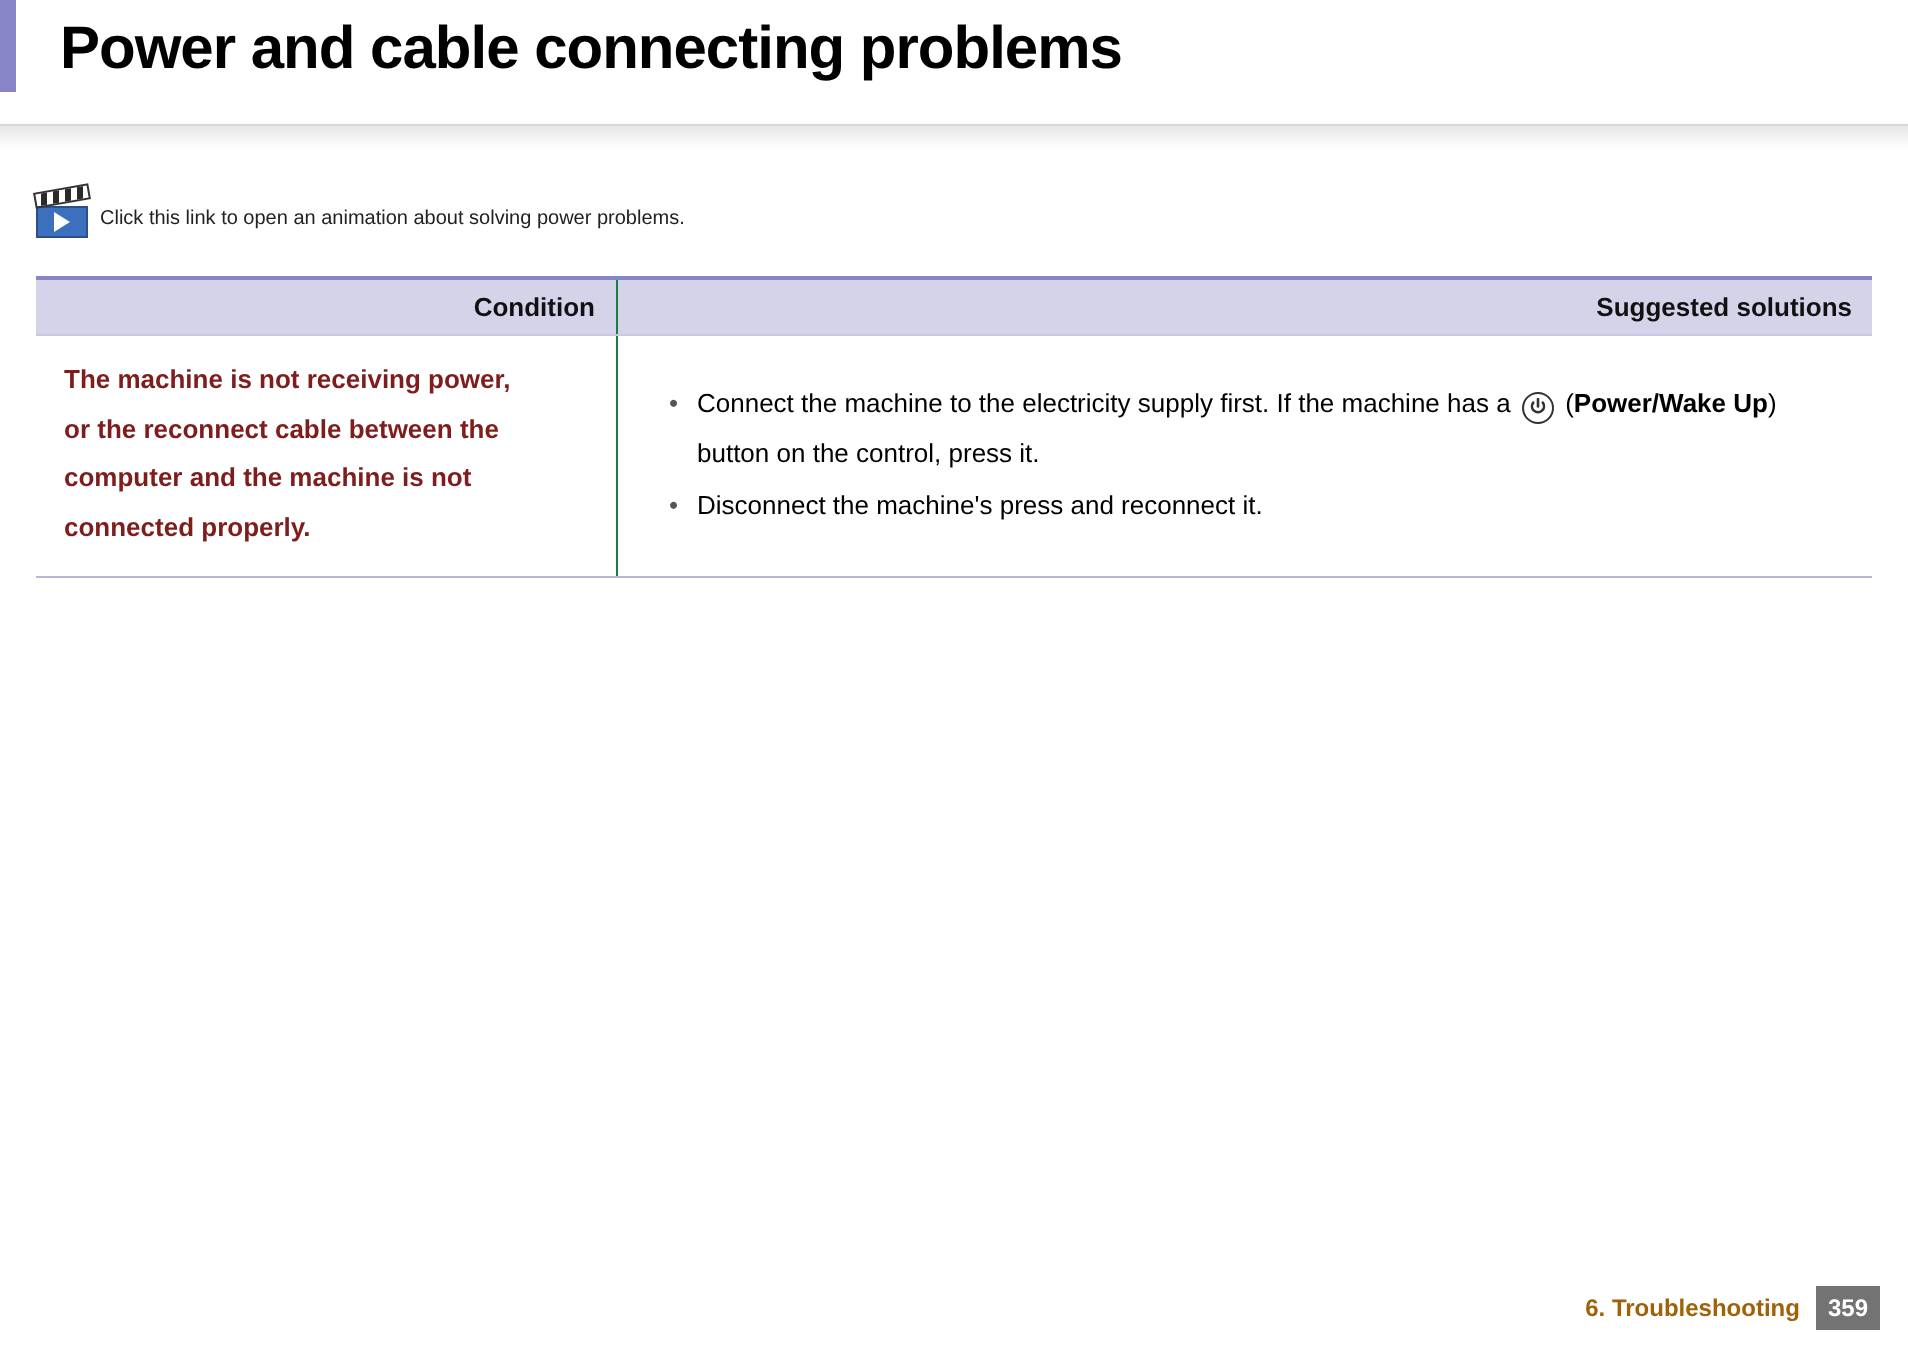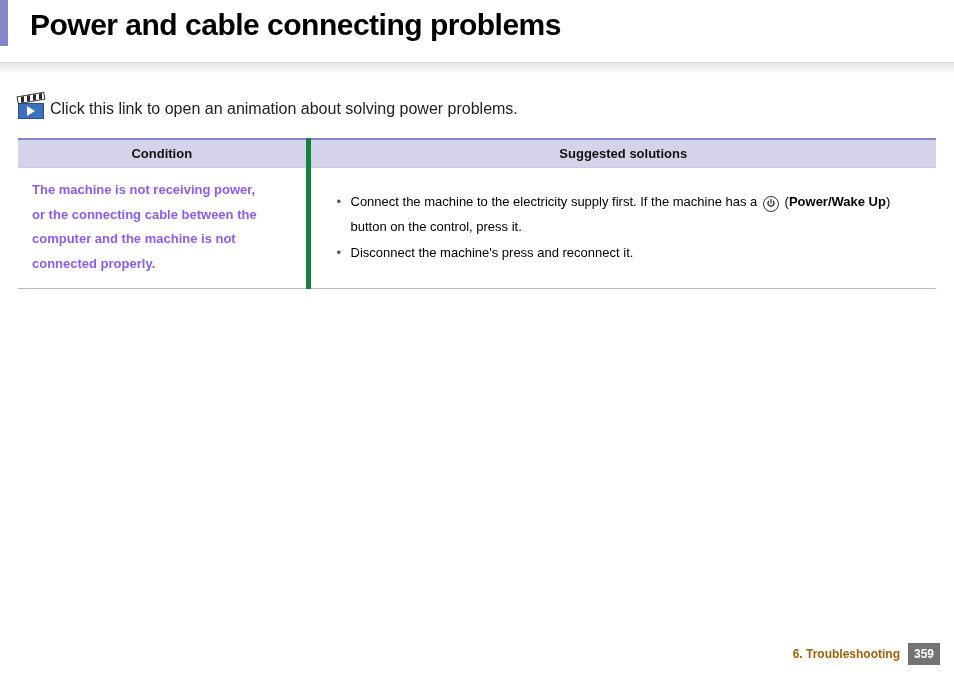--- a/index.html
+++ b/index.html
@@ -34,21 +34,21 @@
     height: 14px;
     margin: 0 0 22px 0;
     background: linear-gradient(to bottom, #e7e7e7 0%, #ffffff 90%);
     border-top: 1px solid #d8d8d8;
   }
   .intro-line {
     display: flex;
     align-items: center;
     gap: 4px;
     margin: 0 18px 18px 18px;
-    font-size: 16px;
+    font-size: 10px;
     color: #222;
   }
   .clapper {
     width: 26px;
     height: 22px;
     display: inline-block;
     position: relative;
     margin-right: 2px;
   }
   .clapper-top {
@@ -85,33 +85,33 @@
     border-collapse: collapse;
     width: calc(100% - 36px);
     font-size: 13px;
   }
   .table th {
     background: #d5d3ea;
     border-top: 2px solid #8885c9;
     border-bottom: 1px solid #c9c7e2;
     padding: 6px 10px;
     font-weight: 700;
-    text-align: center;
+    text-align: right;
     color: #111;
   }
   .table th + th,
-  .table td + td { border-left: 5px solid #15803d; }
+  .table td + td { border-left: 1px solid #15803d; }
   .table td {
     padding: 10px 14px;
     vertical-align: top;
     border-bottom: 1px solid #b9b7d8;
     line-height: 1.9;
   }
   .col-cond { width: 290px; }
-  .cond-text { font-weight: 700; color: #8b5cf6; line-height: 1.9; }
+  .cond-text { font-weight: 700; color: #7f1d1d; line-height: 1.9; }
   .sol-list { list-style: none; padding: 0; margin: 12px; }
   .sol-list li {
     position: relative;
     padding-left: 14px;
     margin-bottom: 2px;
   }
   .sol-list li::before {
     content: "•";
     position: absolute;
     left: 0;
@@ -173,21 +173,21 @@
   <thead>
     <tr>
       <th class="col-cond">Condition</th>
       <th>Suggested solutions</th>
     </tr>
   </thead>
   <tbody>
     <tr>
       <td class="col-cond">
         <div class="cond-text">The machine is not receiving power,</div>
-        <div class="cond-text">or the connecting cable between the computer and the machine is not connected properly.</div>
+        <div class="cond-text">or the reconnect cable between the computer and the machine is not connected properly.</div>
       </td>
       <td>
         <ul class="sol-list">
           <li>
             <span>Connect the machine to the electricity supply first. If the machine has a </span>
             <span class="power-icon">
               <svg width="10" height="10" viewBox="0 0 10 10">
                 <path d="M5 0.5 L5 4.2" stroke="#333" stroke-width="1.3" fill="none" stroke-linecap="round"></path>
                 <path d="M2.6 2.3 A3 3 0 1 0 7.4 2.3" stroke="#333" stroke-width="1.3" fill="none" stroke-linecap="round"></path>
               </svg>

